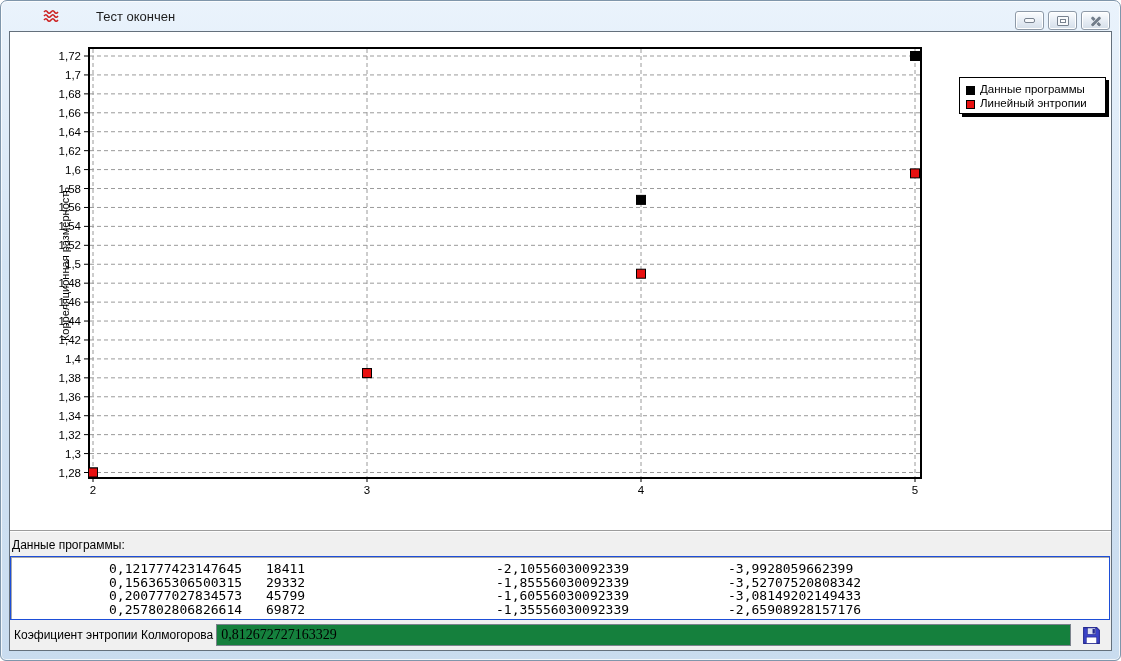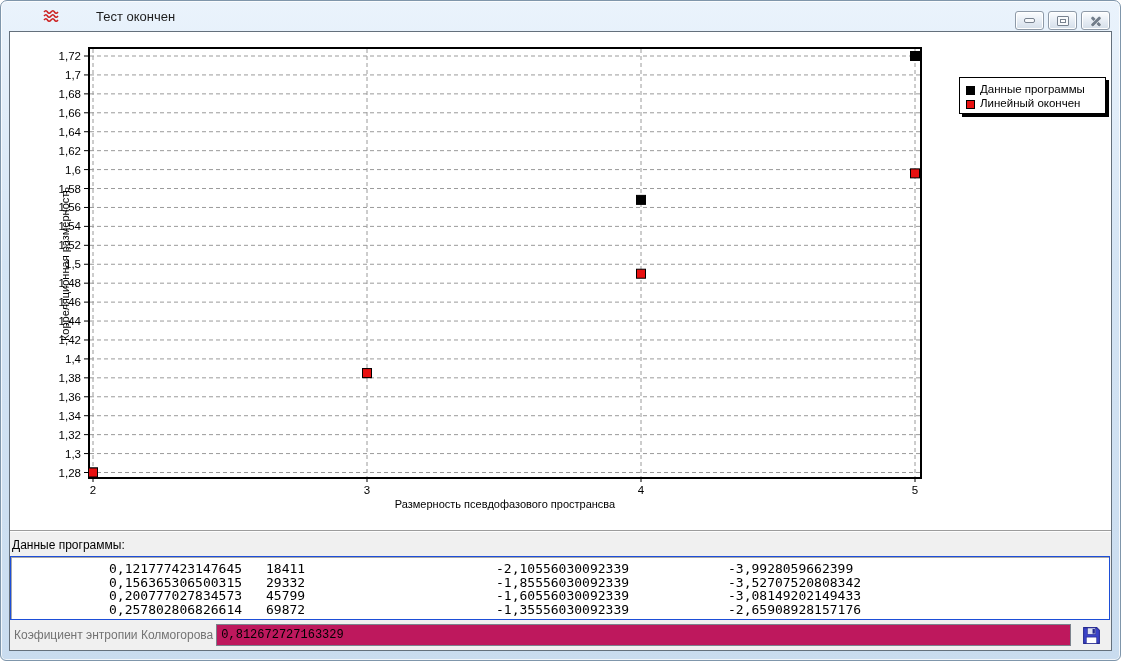--- a/index.html
+++ b/index.html
@@ -66,24 +66,24 @@
     overflow:hidden; padding:5px 0 8px 98px;
     font-family:"DejaVu Sans Mono","Liberation Mono",monospace; font-size:13px; line-height:13.5px;
     white-space:pre; color:#000;
   }
   .drow span { display:inline-block; }
   .drow .c0 { width:157px; }
   .drow .c1 { width:230px; }
   .drow .c2 { width:232px; }
 
   .bottom-bar { position:absolute; left:0; right:0; top:88px; height:30px; display:flex; align-items:center; padding:0 8px 0 4px; }
-  .kb-label { font-size:12px; color:#737373; white-space:nowrap; margin-right:3px; }
+  .kb-label { font-size:12px; color:#000000; white-space:nowrap; margin-right:3px; }
   .kb-input {
-    flex:1; height:22px; border:1px solid #7b828c; background:#be185d;
-    font-family:Liberation Mono, monospace; font-size:12px; padding:0 4px; color:#000;
+    flex:1; height:22px; border:1px solid #7b828c; background:#15803d;
+    font-family:Liberation Serif, serif; font-size:14px; padding:0 4px; color:#000;
     border-radius:0; outline:none;
   }
   .save-btn { margin-left:8px; width:24px; height:24px; background:transparent; border:none; padding:0; cursor:default; display:flex; align-items:center; justify-content:center; }
 </style>
 </head>
 <body>
 
 <div class="window">
   <div class="titlebar">
     <span class="app-icon">
@@ -197,29 +197,28 @@
           <rect x="78.5" y="436.00000000000006" width="9" height="9" fill="#000000" stroke="#000" stroke-width="1"></rect>
           <rect x="352.5" y="336.6079545454545" width="9" height="9" fill="#000000" stroke="#000" stroke-width="1"></rect>
           <rect x="626.5" y="163.38181818181812" width="9" height="9" fill="#000000" stroke="#000" stroke-width="1"></rect>
           <rect x="900.5" y="19.5" width="9" height="9" fill="#000000" stroke="#000" stroke-width="1"></rect>
           <rect x="78.5" y="436.00000000000006" width="9" height="9" fill="#e81010" stroke="#000" stroke-width="1"></rect>
           <rect x="352.5" y="336.6079545454545" width="9" height="9" fill="#e81010" stroke="#000" stroke-width="1"></rect>
           <rect x="626.5" y="237.2159090909091" width="9" height="9" fill="#e81010" stroke="#000" stroke-width="1"></rect>
           <rect x="900.5" y="136.8772727272726" width="9" height="9" fill="#e81010" stroke="#000" stroke-width="1"></rect>
         </svg>
       <div class="ylabel">Корреляционная размерность</div>
-      <div class="xlabel">Размерность псевдофазового пространсва</div>
       <div class="legend" id="legend-items">
           <div class="lrow">
             <span class="swatch" style="background: rgb(0, 0, 0);"></span>
             <span class="ltext">Данные программы</span>
           </div>
           <div class="lrow">
             <span class="swatch" style="background: rgb(232, 16, 16);"></span>
-            <span class="ltext">Линейный окончен</span>
+            <span class="ltext">Линейный энтропии</span>
           </div>
         </div>
     </div>
 
     <div class="divider"></div>
 
     <div class="bottom-panel">
       <div class="dp-label">Данные программы:</div>
       <div class="data-box" id="data-rows"><div class="drow"><span class="c0">0,121777423147645</span><span class="c1">18411</span><span class="c2">-2,10556030092339</span><span class="c3">-3,9928059662399</span></div><div class="drow"><span class="c0">0,156365306500315</span><span class="c1">29332</span><span class="c2">-1,85556030092339</span><span class="c3">-3,52707520808342</span></div><div class="drow"><span class="c0">0,200777027834573</span><span class="c1">45799</span><span class="c2">-1,60556030092339</span><span class="c3">-3,08149202149433</span></div><div class="drow"><span class="c0">0,257802806826614</span><span class="c1">69872</span><span class="c2">-1,35556030092339</span><span class="c3">-2,65908928157176</span></div></div>
       <div class="bottom-bar">

